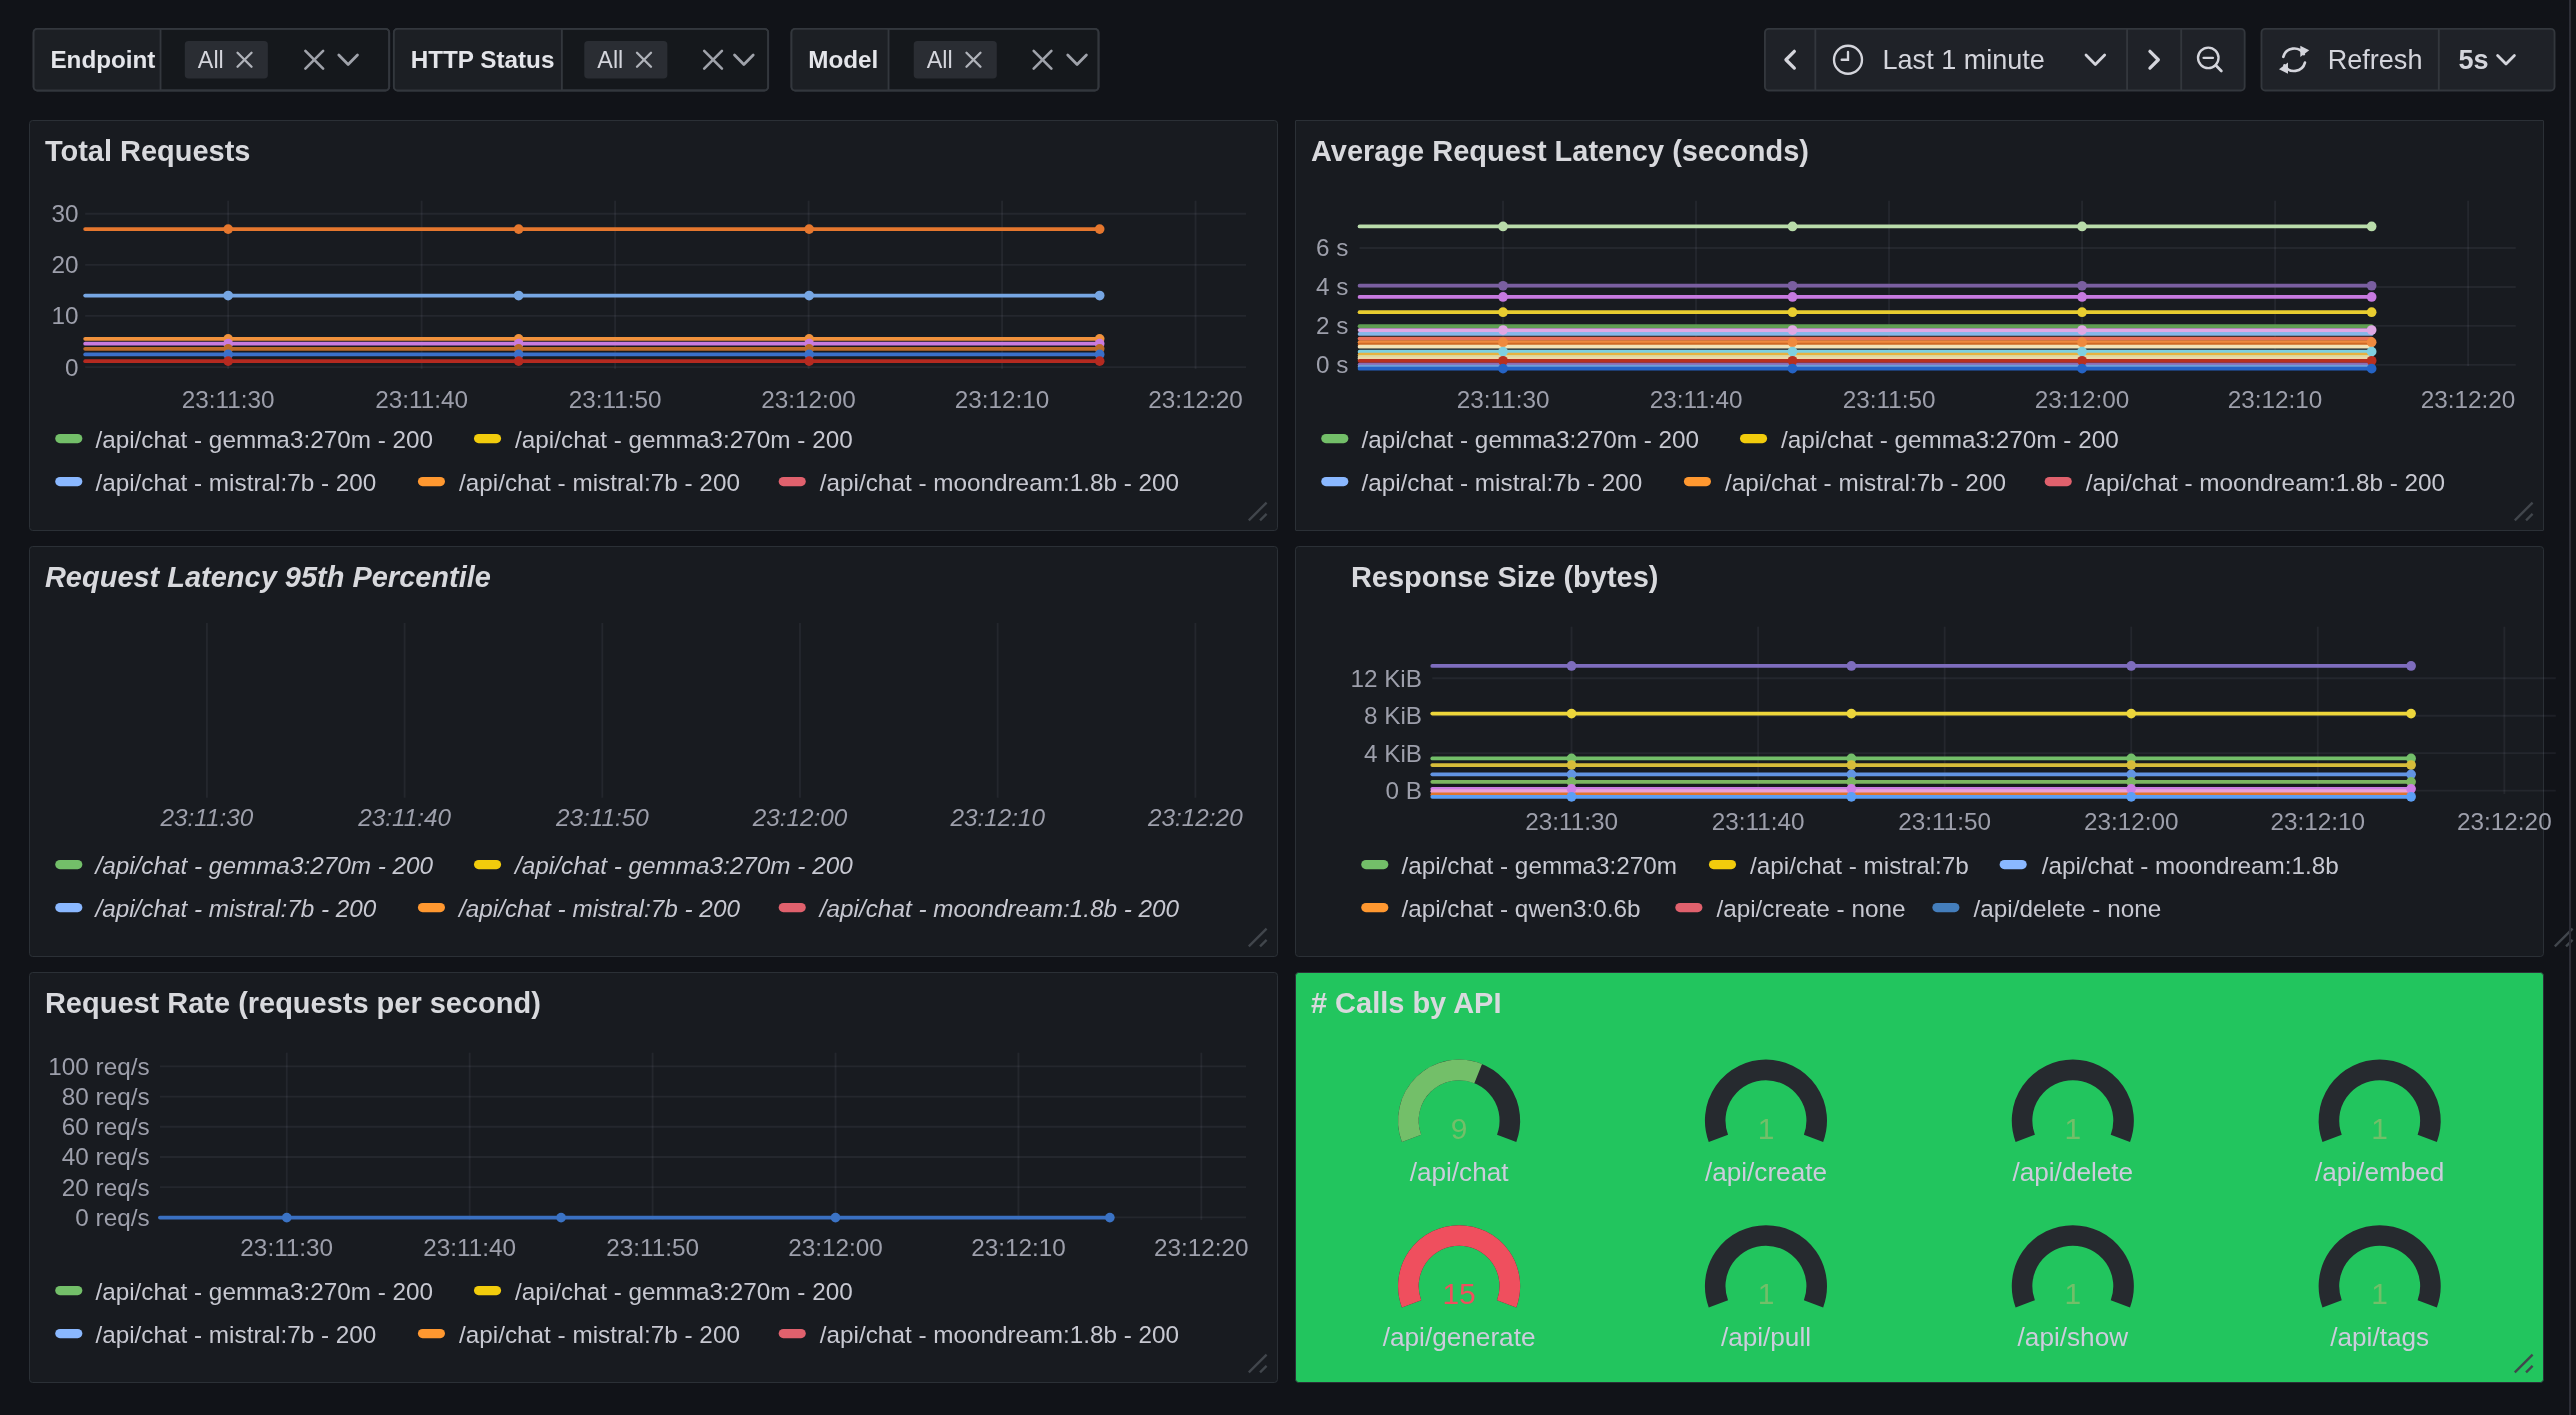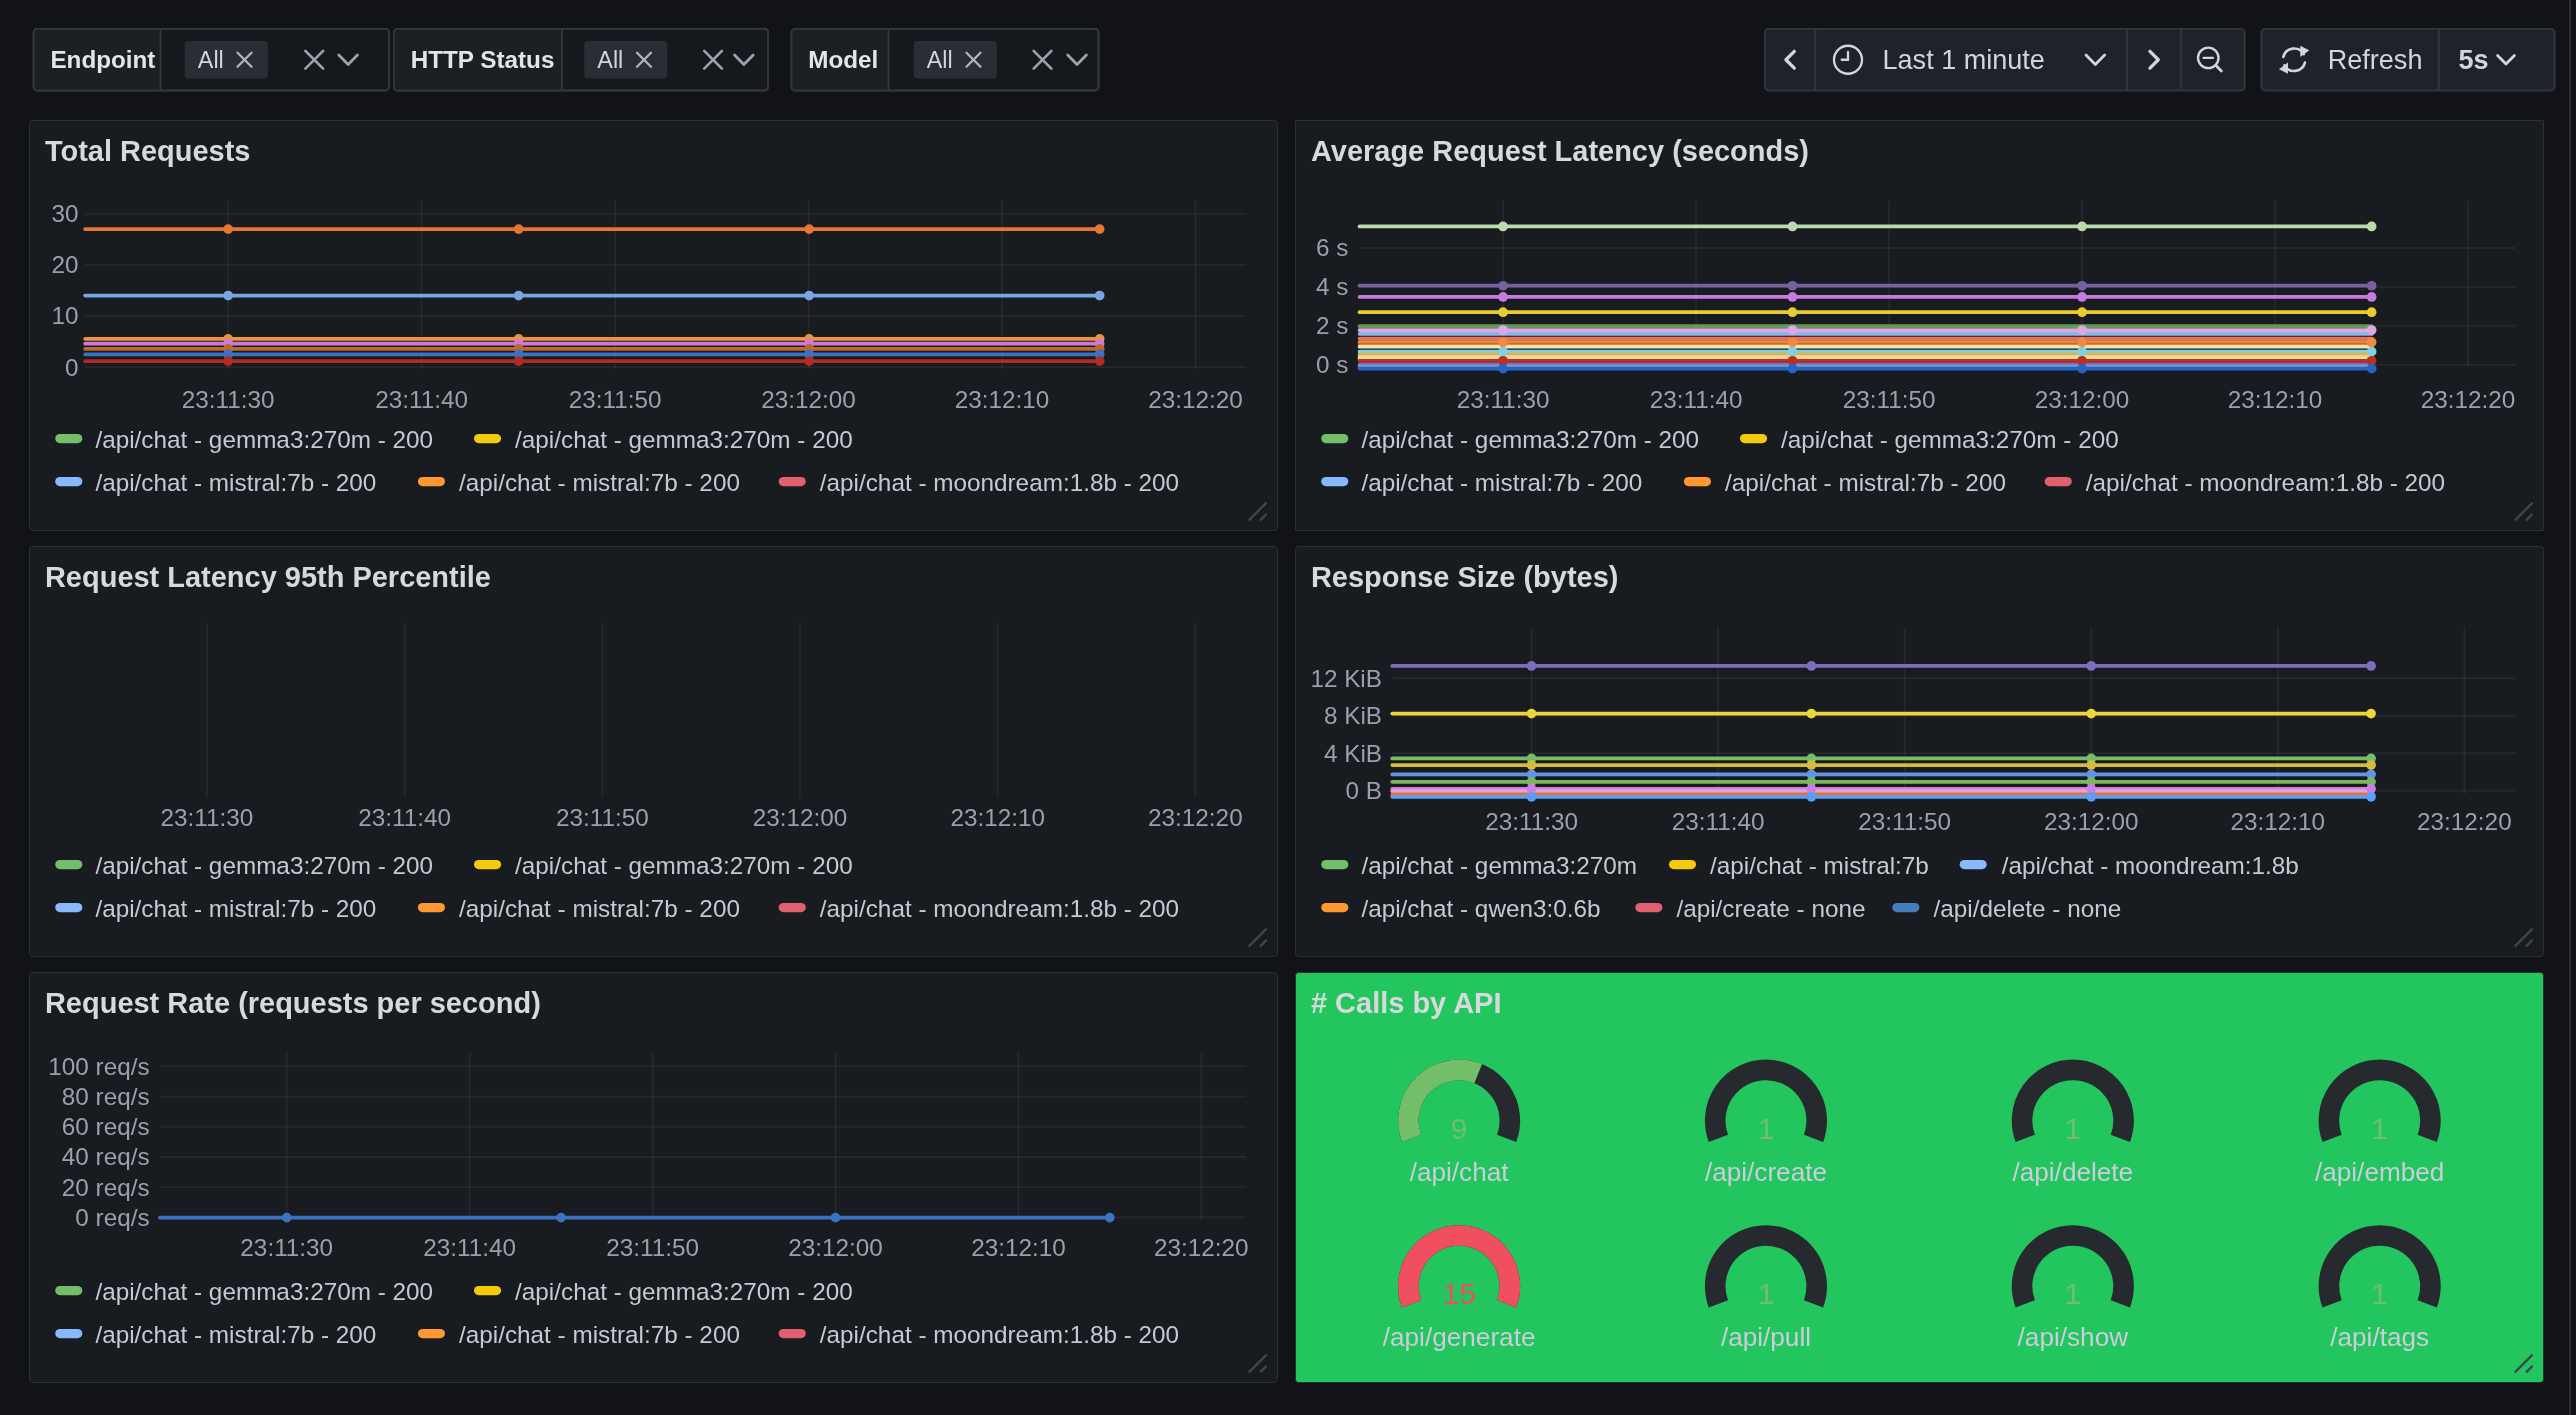--- a/index.html
+++ b/index.html
@@ -223,21 +223,21 @@
       <rect x="27.0" y="380.5" width="29" height="10" rx="5" fill="#8ab8ff"></rect>
       <text x="70.0" y="386.0" font-size="26" fill="#c7c8d1" text-anchor="start" font-weight="400" dominant-baseline="central">/api/chat - mistral:7b - 200</text>
       <rect x="415.0" y="380.5" width="29" height="10" rx="5" fill="#ff9830"></rect>
       <text x="459.0" y="386.0" font-size="26" fill="#c7c8d1" text-anchor="start" font-weight="400" dominant-baseline="central">/api/chat - mistral:7b - 200</text>
       <rect x="801.0" y="380.5" width="29" height="10" rx="5" fill="#e0616d"></rect>
       <text x="845.0" y="386.0" font-size="26" fill="#c7c8d1" text-anchor="start" font-weight="400" dominant-baseline="central">/api/chat - moondream:1.8b - 200</text>
       <line x1="1304" y1="427" x2="1323" y2="408" stroke="#41464c" stroke-width="2.5"></line>
       <line x1="1316" y1="427" x2="1323" y2="420" stroke="#41464c" stroke-width="2.5"></line>
     </svg>
   </div>
-<div style="position:absolute;left:29px;top:546px;width:1249px;height:411px;background:#181b20;border:1.9px solid #2b3036;border-radius:3.7px;box-sizing:border-box;">
+<div style="position:absolute;left:29px;top:546px;width:1249px;height:411px;background:#181b20;border:1.9px solid #2b3036;border-radius:3.7px;box-sizing:border-box;font-style:italic;">
     <svg width="1245" height="408" viewBox="0 0 1332 436" style="display:block">
       <text x="16.0" y="32.0" font-size="31" fill="#d8d9dd" text-anchor="start" font-weight="700" dominant-baseline="central">Request Latency 95th Percentile</text>
       <line x1="189.3" x2="189.3" y1="81.0" y2="268.0" stroke="rgba(204,204,220,0.07)" stroke-width="2"></line>
       <line x1="400.8" x2="400.8" y1="81.0" y2="268.0" stroke="rgba(204,204,220,0.07)" stroke-width="2"></line>
       <line x1="612.3" x2="612.3" y1="81.0" y2="268.0" stroke="rgba(204,204,220,0.07)" stroke-width="2"></line>
       <line x1="823.8" x2="823.8" y1="81.0" y2="268.0" stroke="rgba(204,204,220,0.07)" stroke-width="2"></line>
       <line x1="1035.3" x2="1035.3" y1="81.0" y2="268.0" stroke="rgba(204,204,220,0.07)" stroke-width="2"></line>
       <line x1="1246.8" x2="1246.8" y1="81.0" y2="268.0" stroke="rgba(204,204,220,0.07)" stroke-width="2"></line>
       <text x="189.3" y="289.0" font-size="26" fill="#9d9fab" text-anchor="middle" font-weight="400" dominant-baseline="central">23:11:30</text>
       <text x="400.8" y="289.0" font-size="26" fill="#9d9fab" text-anchor="middle" font-weight="400" dominant-baseline="central">23:11:40</text>
@@ -252,21 +252,21 @@
       <rect x="27.0" y="380.5" width="29" height="10" rx="5" fill="#8ab8ff"></rect>
       <text x="70.0" y="386.0" font-size="26" fill="#c7c8d1" text-anchor="start" font-weight="400" dominant-baseline="central">/api/chat - mistral:7b - 200</text>
       <rect x="415.0" y="380.5" width="29" height="10" rx="5" fill="#ff9830"></rect>
       <text x="459.0" y="386.0" font-size="26" fill="#c7c8d1" text-anchor="start" font-weight="400" dominant-baseline="central">/api/chat - mistral:7b - 200</text>
       <rect x="801.0" y="380.5" width="29" height="10" rx="5" fill="#e0616d"></rect>
       <text x="845.0" y="386.0" font-size="26" fill="#c7c8d1" text-anchor="start" font-weight="400" dominant-baseline="central">/api/chat - moondream:1.8b - 200</text>
       <line x1="1304" y1="427" x2="1323" y2="408" stroke="#41464c" stroke-width="2.5"></line>
       <line x1="1316" y1="427" x2="1323" y2="420" stroke="#41464c" stroke-width="2.5"></line>
     </svg>
   </div>
-<div style="position:absolute;left:1295px;top:546px;width:1249px;height:411px;background:#181b20;border:1.9px solid #2b3036;border-radius:3.7px;box-sizing:border-box;">
+<div style="position:absolute;left:1295px;top:546px;width:1249px;height:411px;background:#181b20;border:1.9px solid #2b3036;border-radius:3.7px;box-sizing:border-box;padding-left:40px;">
     <svg width="1245" height="408" viewBox="0 0 1332 436" style="display:block">
       <text x="16.0" y="32.0" font-size="31" fill="#d8d9dd" text-anchor="start" font-weight="700" dominant-baseline="central">Response Size (bytes)</text>
       <line x1="103.0" x2="1305.0" y1="140.2" y2="140.2" stroke="rgba(204,204,220,0.07)" stroke-width="2"></line>
       <text x="92.0" y="140.2" font-size="26" fill="#9d9fab" text-anchor="end" font-weight="400" dominant-baseline="central">12 KiB</text>
       <line x1="103.0" x2="1305.0" y1="180.3" y2="180.3" stroke="rgba(204,204,220,0.07)" stroke-width="2"></line>
       <text x="92.0" y="180.3" font-size="26" fill="#9d9fab" text-anchor="end" font-weight="400" dominant-baseline="central">8 KiB</text>
       <line x1="103.0" x2="1305.0" y1="220.3" y2="220.3" stroke="rgba(204,204,220,0.07)" stroke-width="2"></line>
       <text x="92.0" y="220.3" font-size="26" fill="#9d9fab" text-anchor="end" font-weight="400" dominant-baseline="central">4 KiB</text>
       <line x1="103.0" x2="1305.0" y1="260.4" y2="260.4" stroke="rgba(204,204,220,0.07)" stroke-width="2"></line>
       <text x="92.0" y="260.4" font-size="26" fill="#9d9fab" text-anchor="end" font-weight="400" dominant-baseline="central">0 B</text>

